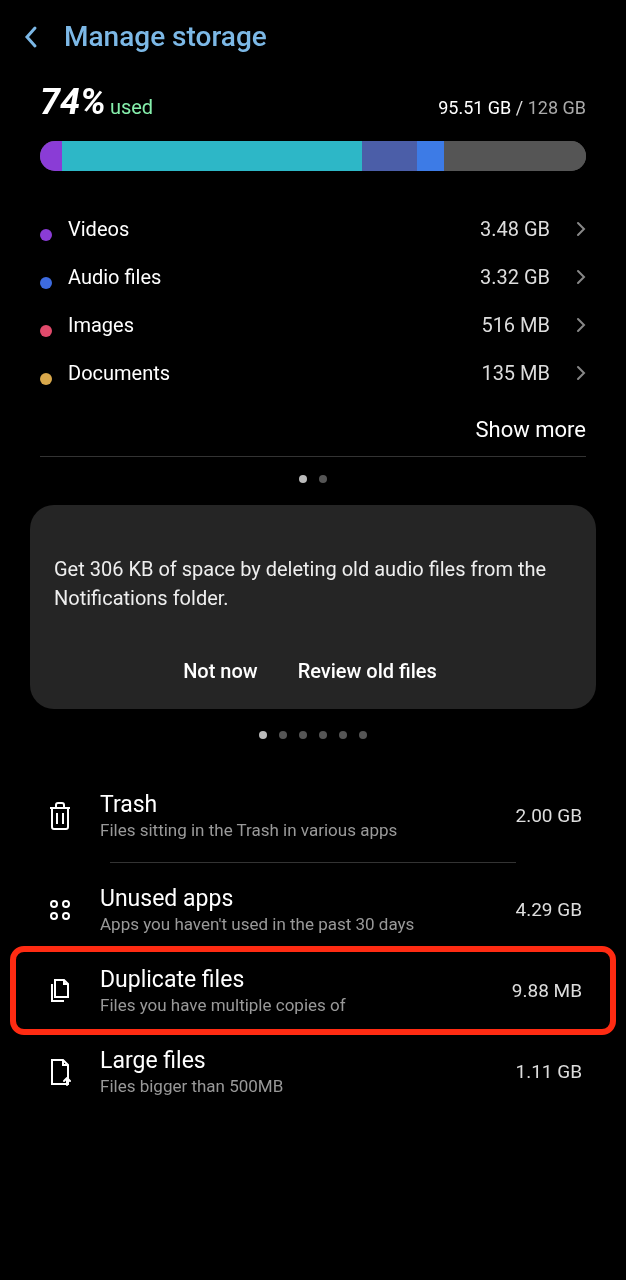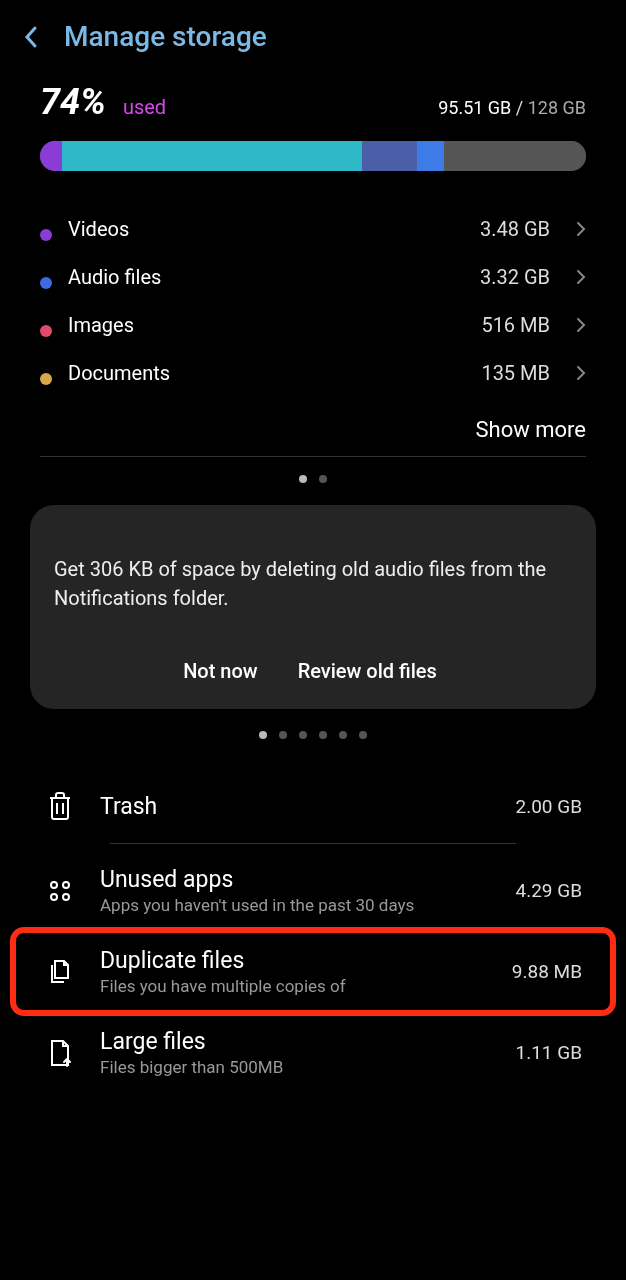--- a/index.html
+++ b/index.html
@@ -19,21 +19,21 @@
 }
 .back-icon { width: 20px; height: 28px; display: flex; align-items: center; }
 .title { color: #7cb8e6; font-size: 28px; font-weight: 500; }
 .usage-row {
   display: flex;
   justify-content: space-between;
   align-items: baseline;
   padding: 12px 40px 10px;
 }
 .pct { font-size: 36px; font-weight: 700; font-style: italic; }
-.used-word { font-size: 20px; color: #d946ef; margin-left: 13px; }
+.used-word { font-size: 20px; color: #86efac; margin-left: 0; }
 .quota { font-size: 18px; color: #ddd; }
 .quota .used { color: #fff; }
 .quota .total { color: #aaa; }
 .bar-wrap { padding: 8px 40px 24px; }
 .bar {
   height: 30px;
   border-radius: 15px;
   background: #555;
   overflow: hidden;
   display: flex;
@@ -180,20 +180,21 @@
 
 <div class="cleanup" id="cleanup">
     <div class="clean-row">
       <div class="ic">
         <svg width="26" height="30" viewBox="0 0 26 30" fill="none" stroke="#fff" stroke-width="2">
           <path d="M3 7 H23 M5 7 V26 a2 2 0 0 0 2 2 H19 a2 2 0 0 0 2 -2 V7 M9 7 V4 a2 2 0 0 1 2 -2 H15 a2 2 0 0 1 2 2 V7 M10 12 V23 M16 12 V23"></path>
         </svg>
       </div>
       <div class="clean-body">
         <div class="clean-title">Trash</div>
+        <div class="clean-desc">Files sitting in the Trash in various apps</div>
       </div>
       <div class="clean-size">2.00 GB</div>
     </div>
     <div class="divider2"></div>
     <div class="clean-row">
       <div class="ic">
         <svg width="26" height="26" viewBox="0 0 26 26" fill="none" stroke="#fff" stroke-width="2">
           <circle cx="7" cy="7" r="3"></circle>
           <circle cx="19" cy="7" r="3"></circle>
           <circle cx="7" cy="19" r="3"></circle>

